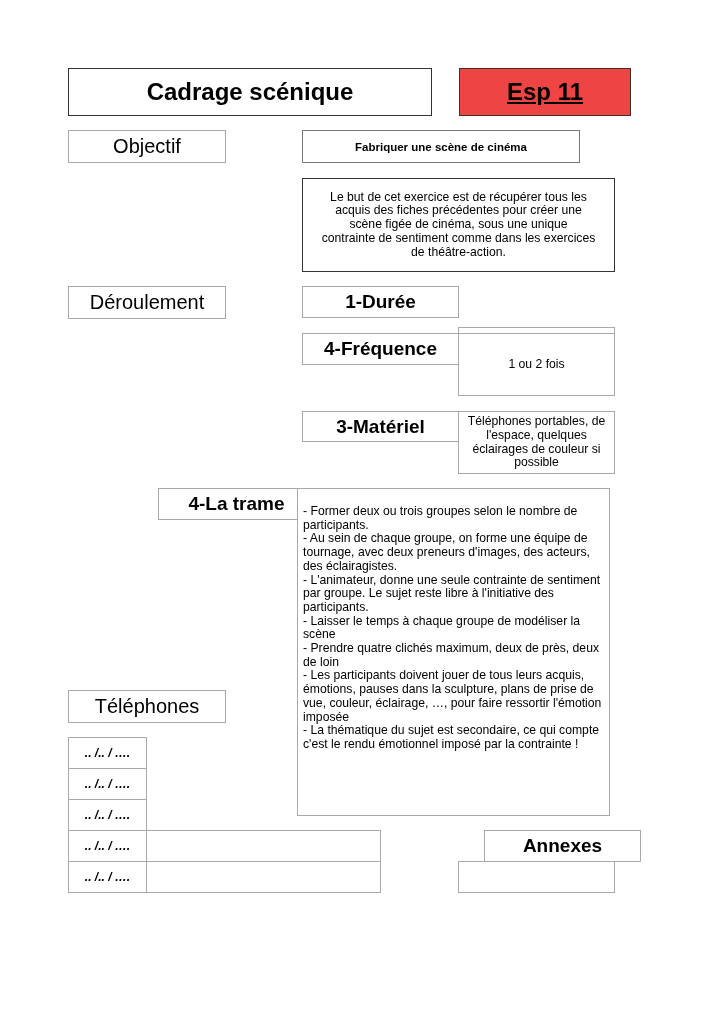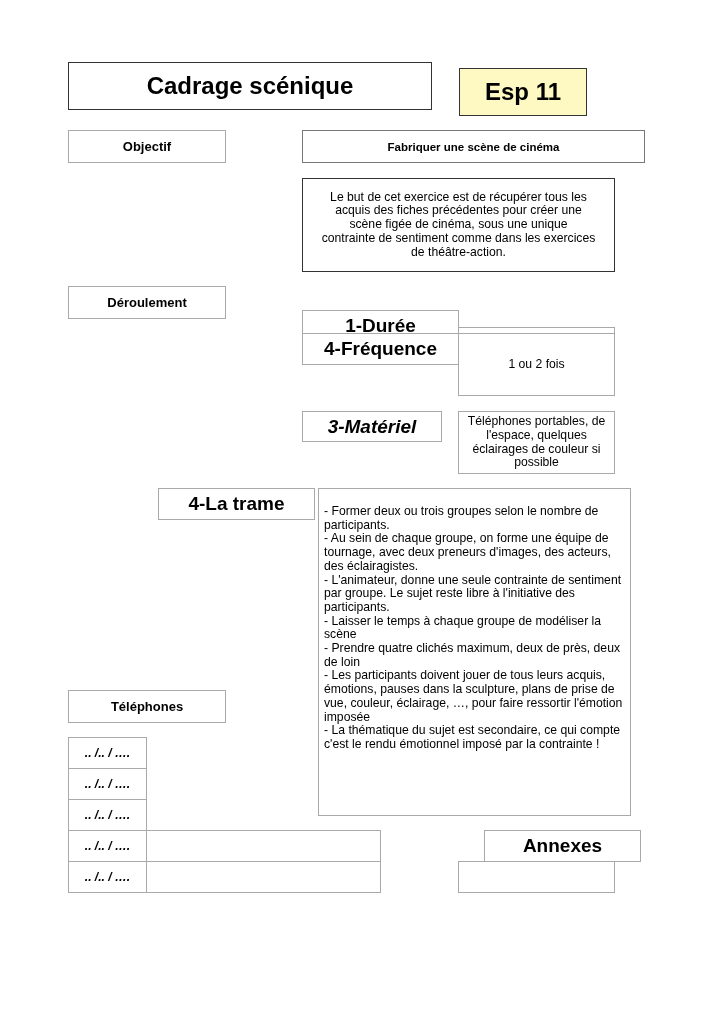--- a/index.html
+++ b/index.html
@@ -8,80 +8,80 @@
     font-family: "Liberation Sans", sans-serif; color: #000;
     overflow: hidden;
   }
   .box {
     position: absolute; box-sizing: border-box;
     border: 1px solid #a9a9a9; background: #fff;
     display: flex; align-items: center; justify-content: center; text-align: center;
   }
   .dark { border-color: #333; }
   .h1 { font-weight: bold; font-size: 24px; }
-  .h2 { font-weight: bold; font-size: 13px; }
+  .h2 { font-weight: normal; font-size: 20px; }
   .h3 { font-weight: bold; font-size: 19px; }
   .small { font-size: 12.2px; line-height: 13.8px; }
   .tiny-bold { font-weight: bold; font-size: 11.5px; }
   .date { font-weight: bold; font-style: italic; font-size: 12px; }
   .trame {
     align-items: flex-start; justify-content: flex-start; text-align: left;
     padding: 16px 6px 6px 5px; font-size: 12.2px; line-height: 13.7px;
     white-space: pre-line;
   }
 </style>
 </head>
 <body>
 
-<div class="box dark h1" style="left:68px; top:62px; width:364px; height:48px;">
+<div class="box dark h1" style="left:68px; top:68px; width:364px; height:48px;">
   <span>Cadrage scénique</span>
 </div>
-<div class="box dark h1" style="left:459px; top:68px; width:128px; height:48px; background:#fef9c3;">
+<div class="box dark h1" style="left:459px; top:68px; width:172px; height:48px; background:#ef4444;text-decoration:underline;">
   <span>Esp 11</span>
 </div>
 
 <div class="box h2" style="left:68px; top:130px; width:158px; height:33px;">
   <span>Objectif</span>
 </div>
-<div class="box dark tiny-bold" style="left:302px; top:130px; width:343px; height:33px; border-color:#777;">
+<div class="box dark tiny-bold" style="left:302px; top:130px; width:278px; height:33px; border-color:#777;">
   <span>Fabriquer une scène de cinéma</span>
 </div>
 <div class="box dark small" style="left:302px; top:178px; width:313px; height:94px; padding:0 18px;">
   <span>Le but de cet exercice est de récupérer tous les acquis des fiches précédentes pour créer une scène figée de cinéma, sous une unique contrainte de sentiment comme dans les exercices de théâtre-action.</span>
 </div>
 
 <div class="box h2" style="left:68px; top:286px; width:158px; height:33px;justify-content:center;">
   <span>Déroulement</span>
 </div>
 
-<div class="box h3" style="left:302px; top:286px; width:157px; height:32px;margin-top:24px;">
+<div class="box h3" style="left:302px; top:286px; width:157px; height:32px;">
   <span>1-Durée</span>
 </div>
 <div class="box h3" style="left:458px; top:286px; width:157px; height:32px;margin-top:41px;">
   <span>45 min</span>
 </div>
 
 <div class="box h3" style="left:302px; top:333px; width:157px; height:32px;">
   <span>4-Fréquence</span>
 </div>
 <div class="box small" style="left:458px; top:333px; width:157px; height:63px;">
   <span>1 ou 2 fois</span>
 </div>
 
-<div class="box h3" style="left:302px; top:411px; width:140px; height:31px;font-style:italic;">
+<div class="box h3" style="left:302px; top:411px; width:157px; height:31px;">
   <span>3-Matériel</span>
 </div>
 <div class="box small" style="left:458px; top:411px; width:157px; height:63px; padding:0 4px;">
   <span>Téléphones portables, de l'espace, quelques éclairages de couleur si possible</span>
 </div>
 
 <div class="box h3" style="left:158px; top:488px; width:157px; height:32px;">
   <span>4-La trame</span>
 </div>
-<div class="box trame" style="left:318px; top:488px; width:313px; height:328px;">
+<div class="box trame" style="left:297px; top:488px; width:313px; height:328px;">
   <span>- Former deux ou trois groupes selon le nombre de participants.
 - Au sein de chaque groupe, on forme une équipe de tournage, avec deux preneurs d'images, des acteurs, des éclairagistes.
 - L'animateur, donne une seule contrainte de sentiment par groupe. Le sujet reste libre à l'initiative des participants.
 - Laisser le temps à chaque groupe de modéliser la scène
 - Prendre quatre clichés maximum, deux de près, deux de loin
 - Les participants doivent jouer de tous leurs acquis, émotions, pauses dans la sculpture, plans de prise de vue, couleur, éclairage, …, pour faire ressortir l'émotion imposée
 - La thématique du sujet est secondaire, ce qui compte c'est le rendu émotionnel imposé par la contrainte !</span>
 </div>
 
 <div class="box h2" style="left:68px; top:690px; width:158px; height:33px;">

